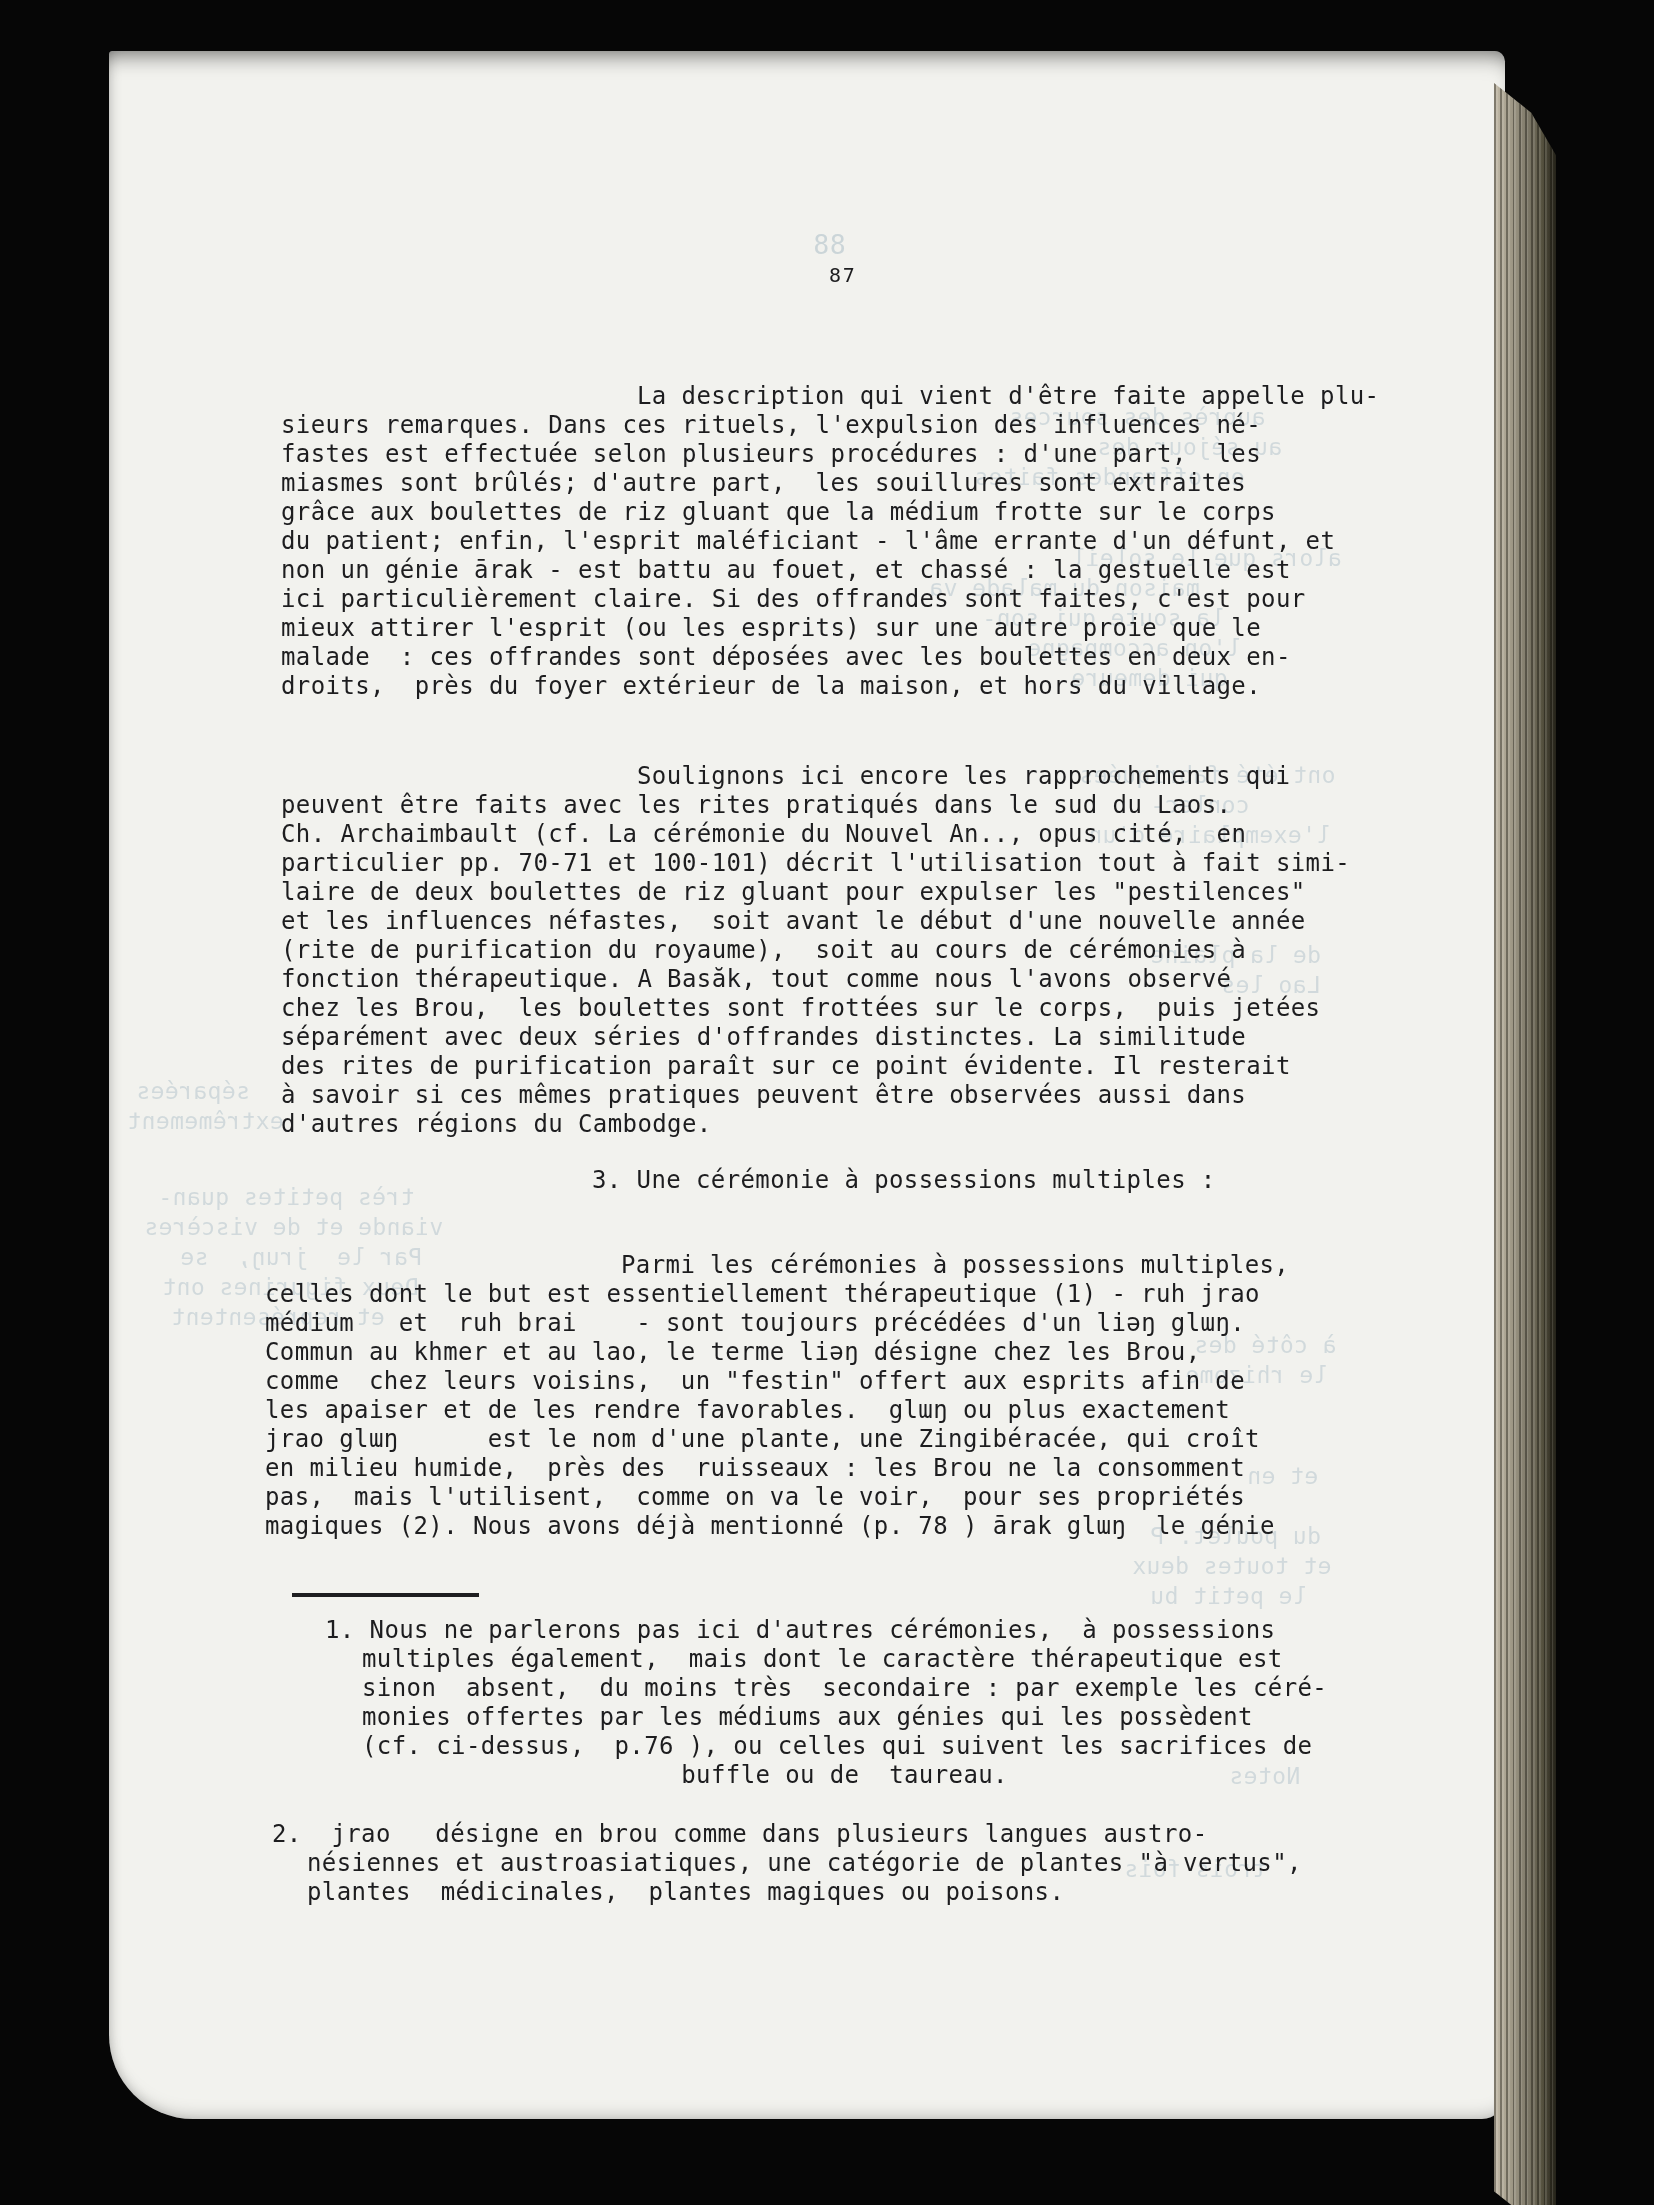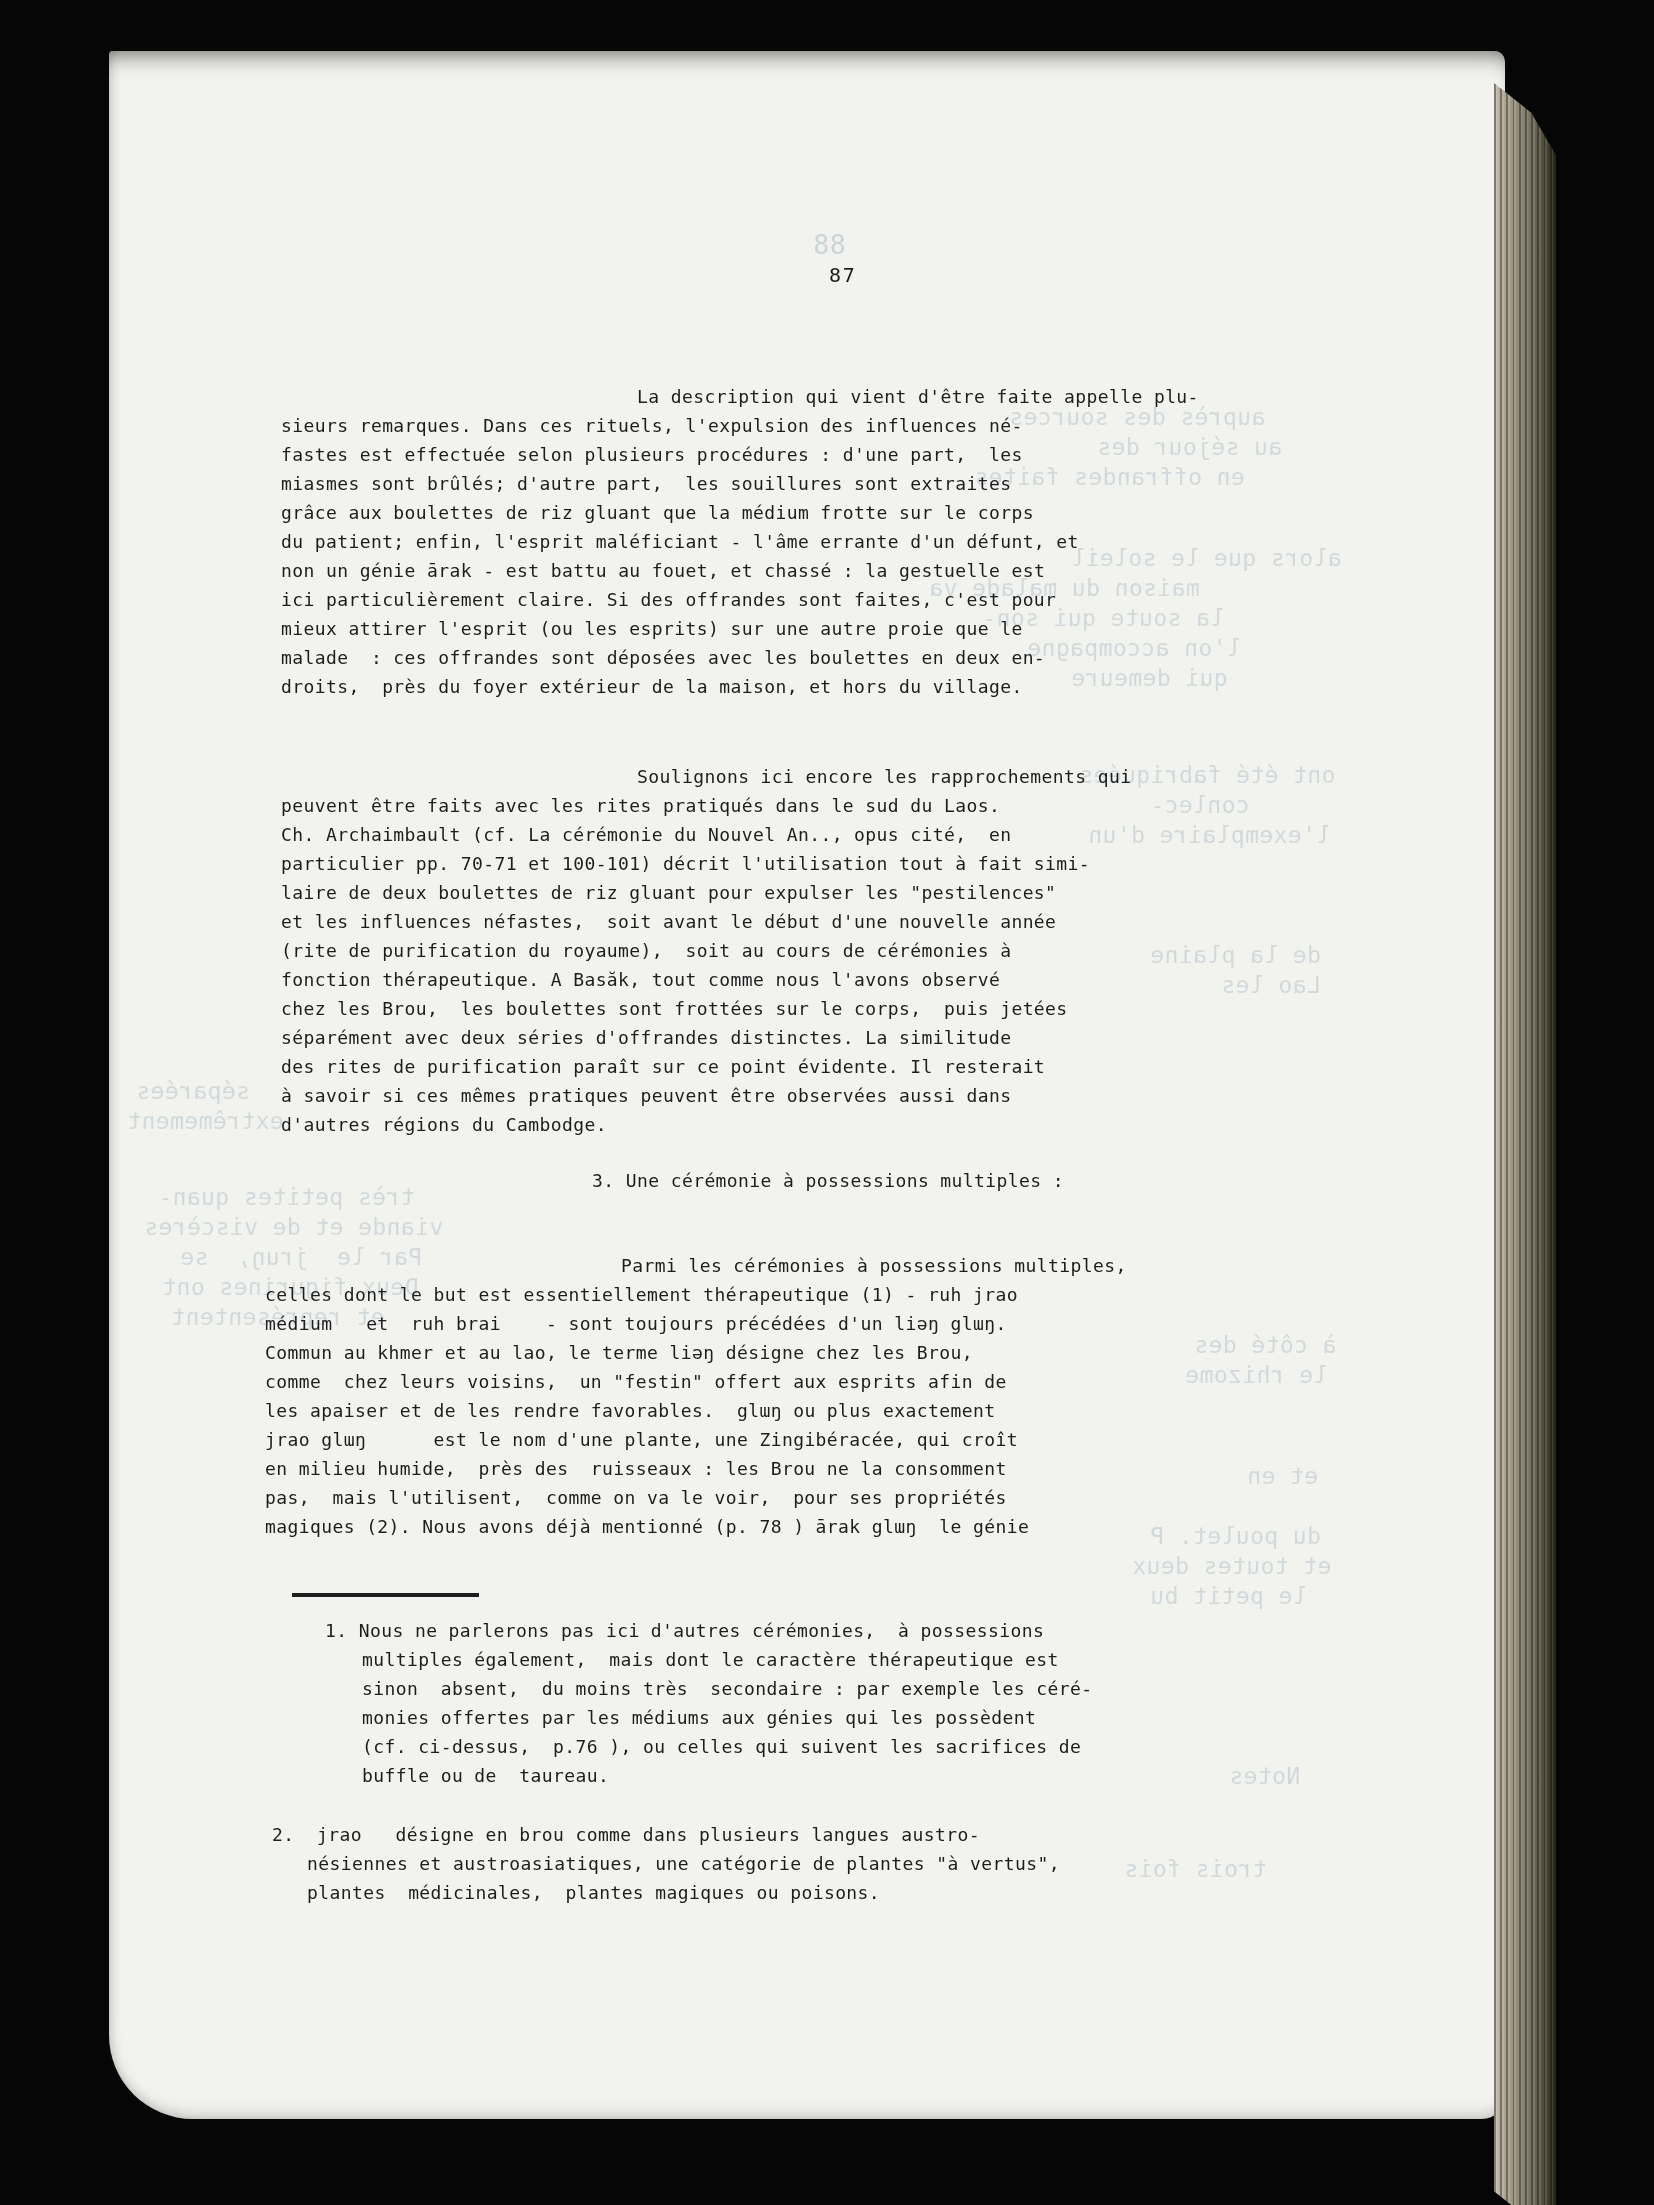--- a/index.html
+++ b/index.html
@@ -20,21 +20,21 @@
     position:absolute;left:1494px;top:83px;width:62px;height:2123px;
     background:
       repeating-linear-gradient(90deg, rgba(20,18,12,.38) 0 1.8px, rgba(255,255,255,.10) 1.8px 3.5px, rgba(0,0,0,0) 3.5px 6.2px),
       linear-gradient(90deg,#c4bcaa 0%, #a29b89 26%, #7d7868 55%, #55513f 78%, #242219 100%);
     clip-path: polygon(0 0, 60% 1.4%, 100% 3.4%, 100% 100%, 30% 100%, 0 99.3%);
   }
   .text-layer,.ghost-layer{position:absolute;left:0;top:0;width:100%;height:100%;}
   .block{position:absolute;color:#1d1d1f;}
   .tline{
     white-space:pre;height:29px;line-height:29px;
-    font-size:18px;letter-spacing:0.4px;
+    font-size:24px;letter-spacing:0.4px;
   }
   .ul{
     text-decoration-thickness:2.2px;
     text-underline-offset:5.3px;
   }
   .page-number{
     position:absolute;left:720px;top:212px;
     font-size:20px;letter-spacing:1.8px;color:#1d1d1f;
   }
   .footnote-rule{
@@ -130,21 +130,21 @@
         <div class="tline"><span>en milieu humide,  près des  ruisseaux : les Brou ne la consomment</span></div>
         <div class="tline"><span>pas,  mais l'utilisent,  comme on va le voir,  pour ses propriétés</span></div>
         <div class="tline"><span>magiques (2). Nous avons déjà mentionné (p. 78 ) </span><span class="ul">ārak glɯŋ</span><span>  le génie</span></div>
       </div>
       <div class="block" style="top: 1565px; left: 216px;">
         <div class="tline"><span>1. Nous ne parlerons pas ici d'autres cérémonies,  à possessions</span></div>
         <div class="tline" style="padding-left: 37px;"><span>multiples également,  mais dont le caractère thérapeutique est</span></div>
         <div class="tline" style="padding-left: 37px;"><span>sinon  absent,  du moins très  secondaire : par exemple les céré-</span></div>
         <div class="tline" style="padding-left: 37px;"><span>monies offertes par les médiums aux génies qui les possèdent</span></div>
         <div class="tline" style="padding-left: 37px;"><span>(cf. ci-dessus,  p.76 ), ou celles qui suivent les sacrifices de</span></div>
-        <div class="tline" style="padding-left: 37px;"><span>buffle ou de  taureau.</span></div>
+        <div class="tline" style="padding-left: 37px; text-align: center;"><span>buffle ou de  taureau.</span></div>
       </div>
       <div class="block" style="top: 1769px; left: 163px;">
         <div class="tline"><span>2.  </span><span class="ul">jrao</span><span>   désigne en brou comme dans plusieurs langues austro-</span></div>
         <div class="tline" style="padding-left: 35px;"><span>nésiennes et austroasiatiques, une catégorie de plantes "à vertus",</span></div>
         <div class="tline" style="padding-left: 35px;"><span>plantes  médicinales,  plantes magiques ou poisons.</span></div>
       </div>
     </div>
 </div>
 <div class="fore-edge"></div>
 

